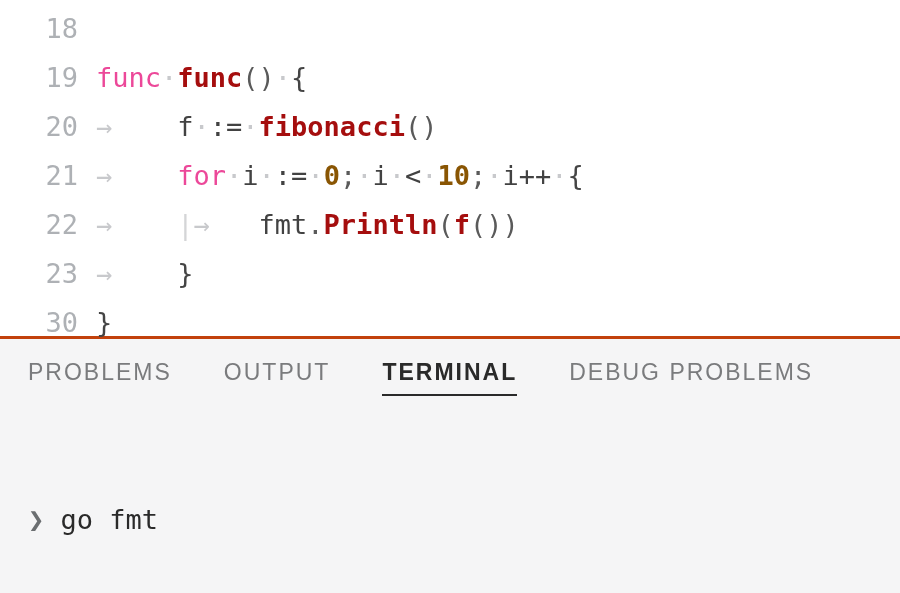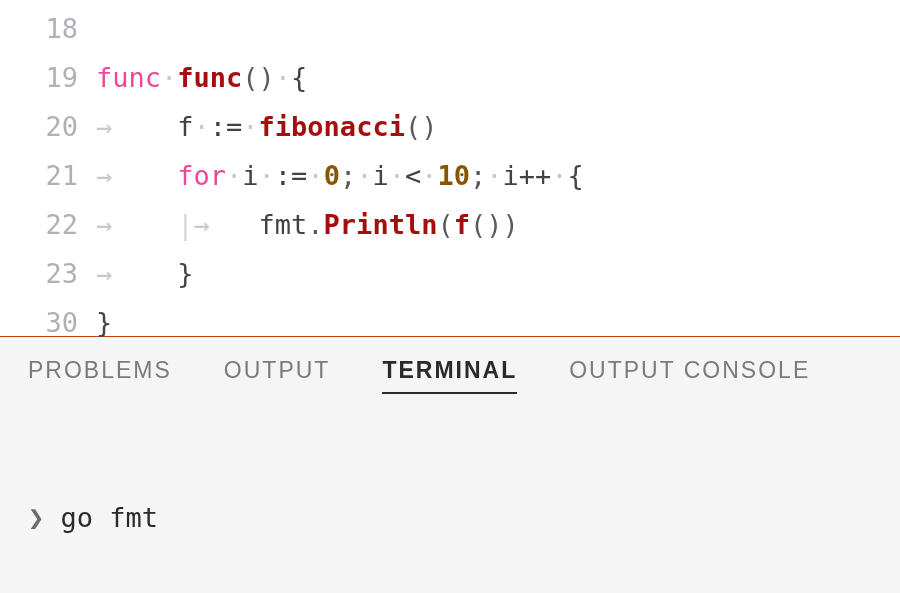--- a/index.html
+++ b/index.html
@@ -48,21 +48,21 @@
   .fn     { color: #a50e0e; font-weight: 700; }  
   .ident  { color: #424242; }     
   .op     { color: #424242; }
   .num    { color: #895503; font-weight: 600; }
   .punct  { color: #5a5a5a; }
   .brace  { color: #444; }
 
   
   .panel {
     background: #f5f5f6;
-    border-top: 1px solid #c2410c;
+    border-top: 3px solid #c2410c;
     height: 257px;
   }
   .tabs {
     display: flex;
     gap: 52px;
     padding: 20px 28px 0 28px;
     font-family: -apple-system, "Segoe UI", sans-serif;
     font-size: 23px;
     letter-spacing: 2px;
     color: #7a7b7d;
@@ -94,20 +94,20 @@
     <div class="line"><span class="ln">22</span><span class="code"><span class="ws-arrow">→</span><span>    </span><span class="ws-pipe">|</span><span class="ws-arrow">→</span><span>   </span><span class="ident">fmt</span><span class="punct">.</span><span class="fn">Println</span><span class="punct">(</span><span class="fn">f</span><span class="punct">()</span><span class="punct">)</span></span></div>
     <div class="line"><span class="ln">23</span><span class="code"><span class="ws-arrow">→</span><span>    </span><span class="brace">}</span></span></div>
     <div class="line"><span class="ln">30</span><span class="code"><span class="brace">}</span></span></div>
   </div>
 
 <div class="panel">
   <div class="tabs" id="tabs">
       <div class="tab">PROBLEMS</div>
       <div class="tab">OUTPUT</div>
       <div class="tab active">TERMINAL</div>
-      <div class="tab">OUTPUT CONSOLE</div>
+      <div class="tab">DEBUG PROBLEMS</div>
     </div>
   <div class="term">
     <div><span class="prompt-caret">❯</span><span> go fmt</span></div>
     
     
   </div>
 </div>
 
 </body></html>

